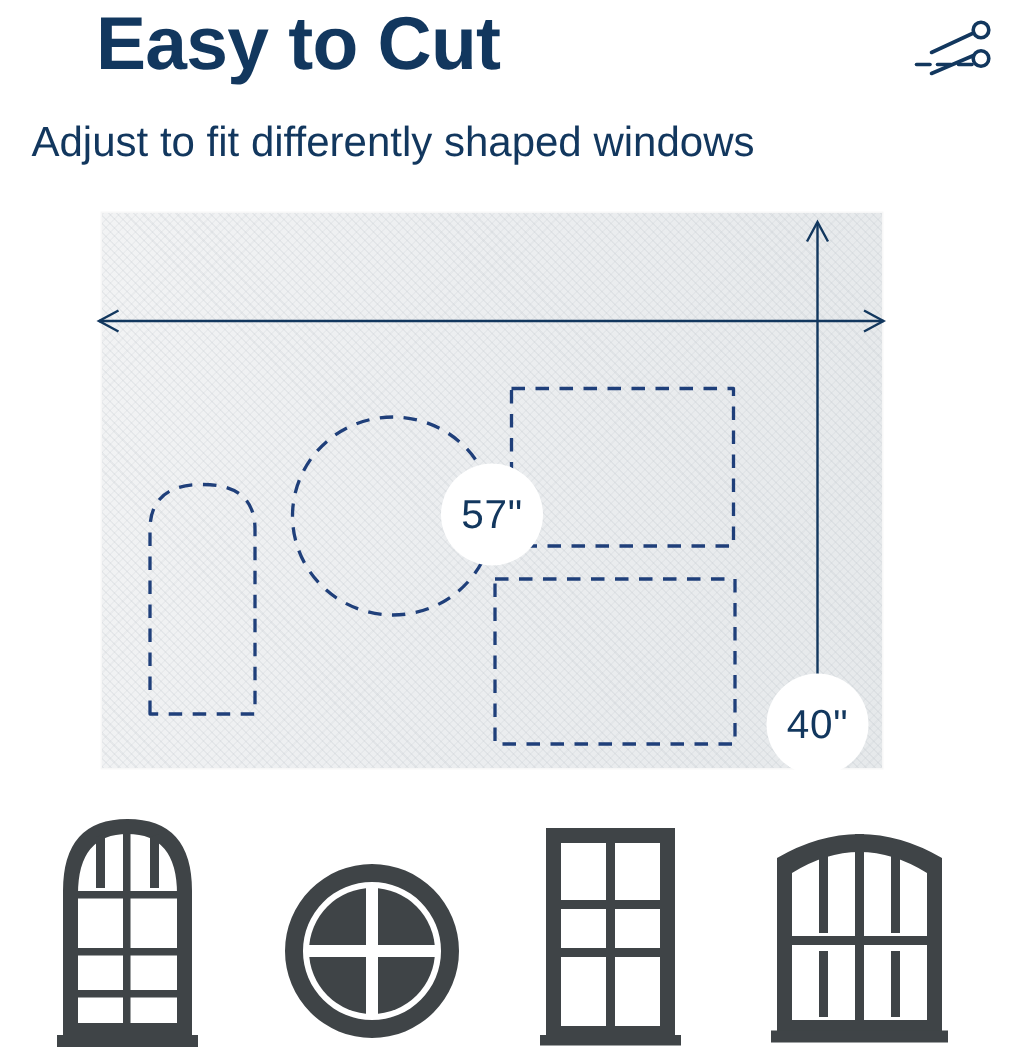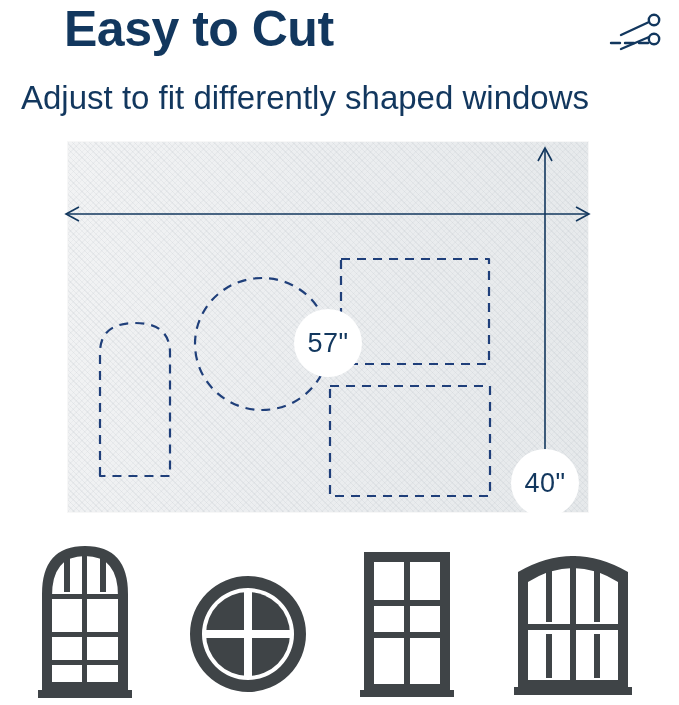--- a/index.html
+++ b/index.html
@@ -25,21 +25,21 @@
     font-weight: bold;
     color: #12375e;
     letter-spacing: -0.5px;
     line-height: 1.1;
     margin-left: 44px;
   }
   .subhead {
     position: absolute;
     left: 21px;
     top: 78px;
-    font-size: 33px;
+    font-size: 28px;
     color: #12375e;
     font-weight: normal;
     line-height: 1.2;
   }
 
   
   .scissors-icon {
     position: absolute;
     right: 14px;
     top: 8px;

